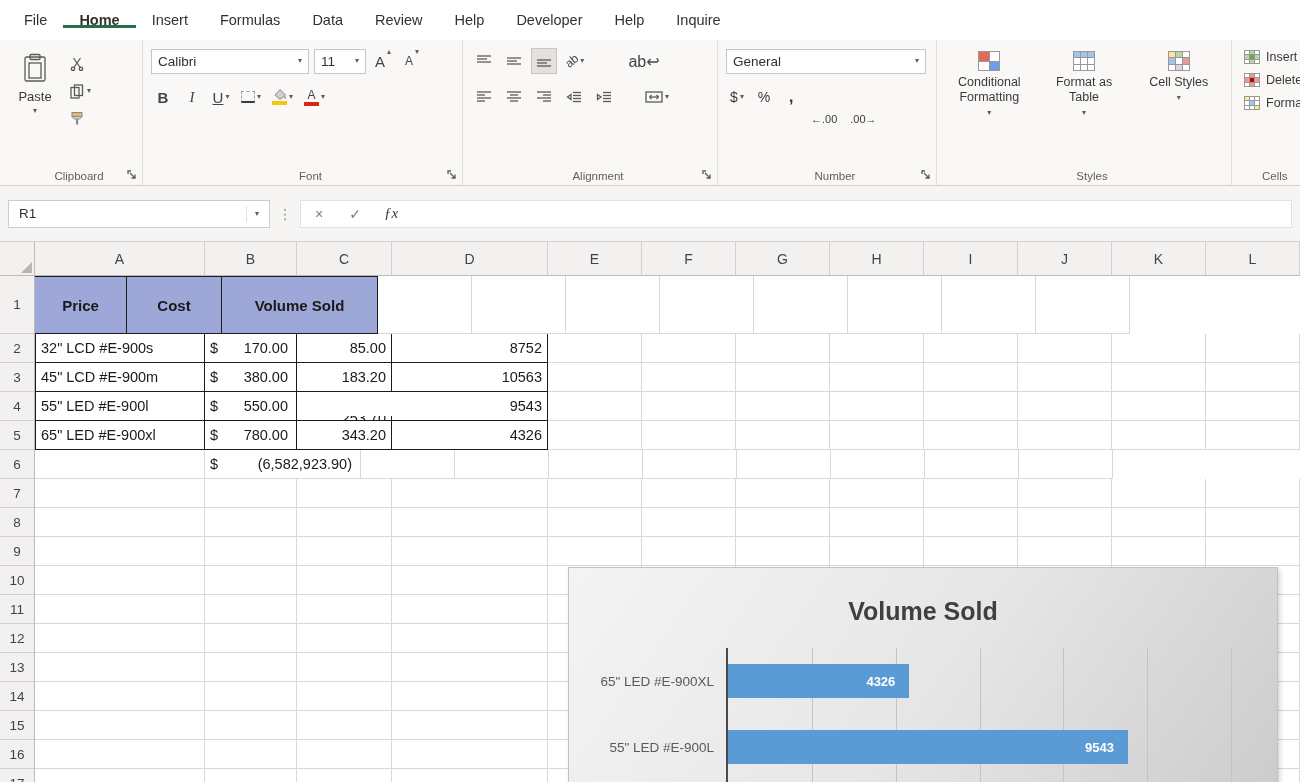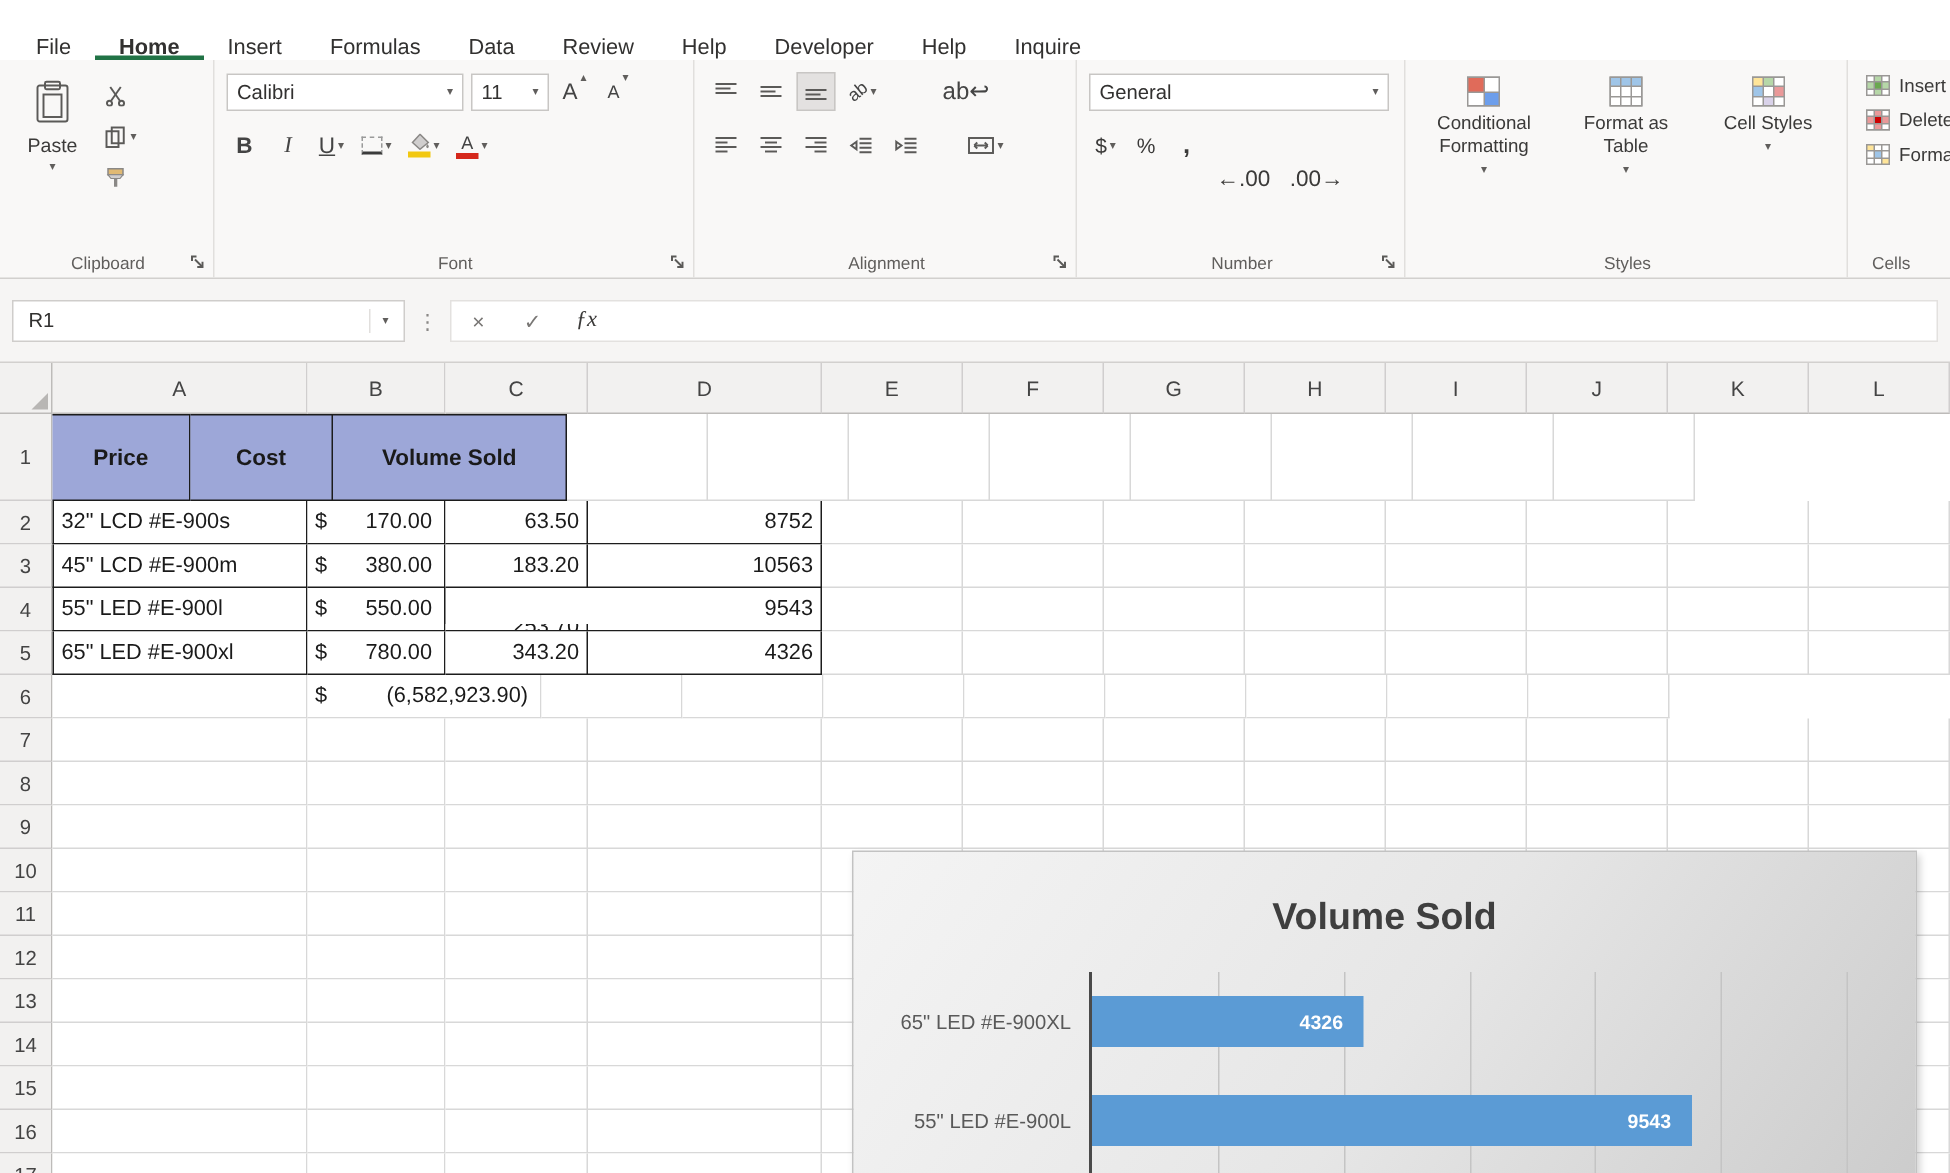--- a/index.html
+++ b/index.html
@@ -1,27 +1,27 @@
 <!DOCTYPE html>
 <html><head>
 <meta charset="utf-8">
 <style>
   * { box-sizing: border-box; margin: 0; padding: 0; }
   html,body { width:1300px; height:782px; overflow:hidden; }
   body { font-family:"Liberation Sans", sans-serif; background:#fff; color:#252423; position:relative; }
 
   
-  .tabs-row { display:flex; height:40px; background:#fff; padding-left:8px; align-items:flex-end; }
+  .tabs-row { display:flex; height:40px; background:#fff; padding-left:8px; align-items:center; }
   .rtab { display:flex; align-items:center; padding:0 16px; font-size:14.5px; color:#323130; white-space:nowrap; }
   .rtab.active { font-weight:700; box-shadow:inset 0 -3px 0 #217346; }
 
   
   .ribbon { display:flex; height:146px; background:#f9f8f7; border-bottom:1px solid #d2d0ce; width:1390px; }
   .rgroup { position:relative; border-right:1px solid #e1dfdd; padding:6px 8px 22px 8px; flex:none; }
-  .rgroup-label { position:absolute; bottom:3px; left:2px; right:0; text-align:center; font-size:11.5px; color:#605e5c; }
+  .rgroup-label { position:absolute; bottom:3px; left:16px; right:0; text-align:center; font-size:11.5px; color:#605e5c; }
   .launcher { position:absolute; right:4px; bottom:4px; width:12px; height:12px; display:flex; align-items:center; justify-content:center; }
   .arrow { font-size:8px; color:#605e5c; line-height:1; }
   .ic line,.ic path,.ic rect,.ic circle { stroke:#5b5a58; stroke-width:1.3; fill:none; }
 
   
   .g-clipboard { width:143px; display:flex; gap:8px; }
   .paste-btn { display:flex; flex-direction:column; align-items:center; width:54px; padding-top:7px; gap:3px; font-size:13px; color:#3b3a39; }
   .mini-col { display:flex; flex-direction:column; gap:11px; padding-top:10px; }
   .mini-btn { display:flex; align-items:center; gap:3px; height:16px; }
 
@@ -47,21 +47,21 @@
   .abtn { height:26px; min-width:26px; padding:0 4px; display:flex; align-items:center; justify-content:center; gap:2px; }
   .abtn.sel { background:#e3e1e0; border:1px solid #c8c6c4; }
   .diag { display:inline-block; transform:rotate(-40deg); font-size:12px; color:#444; }
   .gap1 { width:16px; } .gap2 { width:28px; }
 
   
   .g-number { width:219px; }
   .combo-general { width:200px; }
   .nbtn { height:26px; min-width:22px; display:flex; align-items:center; justify-content:center; gap:2px; font-size:14px; color:#3b3a39; padding:0 4px; }
   .comma-g { font-size:17px; font-weight:700; line-height:0.6; }
-  .decimal-g { font-size:15px; color:#3b3a39;margin-top:44px; }
+  .decimal-g { font-size:11px; color:#3b3a39;margin-top:44px; }
 
   
   .g-styles { width:295px; display:flex; gap:6px; padding-top:8px; }
   .style-btn { display:flex; flex-direction:column; align-items:center; width:92px; text-align:center; font-size:12.5px; color:#3b3a39; gap:4px; padding-top:3px; line-height:1.2; }
   .grid-icon { display:grid; width:22px; height:20px; border:1px solid #9a9896; background:#9a9896; grid-gap:1px; }
   .grid-icon span { background:#fff; }
   .cf-icon { grid-template-columns:1fr 1fr; grid-template-rows:1fr 1fr; }
   .ft-icon { grid-template-columns:1fr 1fr 1fr; grid-template-rows:1fr 1fr 1fr; }
   .cs-icon { grid-template-columns:1fr 1fr 1fr; grid-template-rows:1fr 1fr 1fr; }
 
@@ -499,21 +499,21 @@
         <div class="cell" style="width: 94px;"></div>
         <div class="cell" style="width: 94px;"></div>
       </div>
       <div class="grid-row">
         <div class="row-h">2</div>
         <div class="cell txt box bl" style="width: 170px;">32" LCD #E-900s</div>
         <div class="cell money box" style="width: 92px;">
           <span>$</span>
           <span>170.00</span>
         </div>
-        <div class="cell num box" style="width: 95px;">63.50</div>
+        <div class="cell num box" style="width: 95px;">85.00</div>
         <div class="cell num box" style="width: 156px;">8752</div>
         <div class="cell" style="width: 94px;"></div>
         <div class="cell" style="width: 94px;"></div>
         <div class="cell" style="width: 94px;"></div>
         <div class="cell" style="width: 94px;"></div>
         <div class="cell" style="width: 94px;"></div>
         <div class="cell" style="width: 94px;"></div>
         <div class="cell" style="width: 94px;"></div>
         <div class="cell" style="width: 94px;"></div>
       </div>

